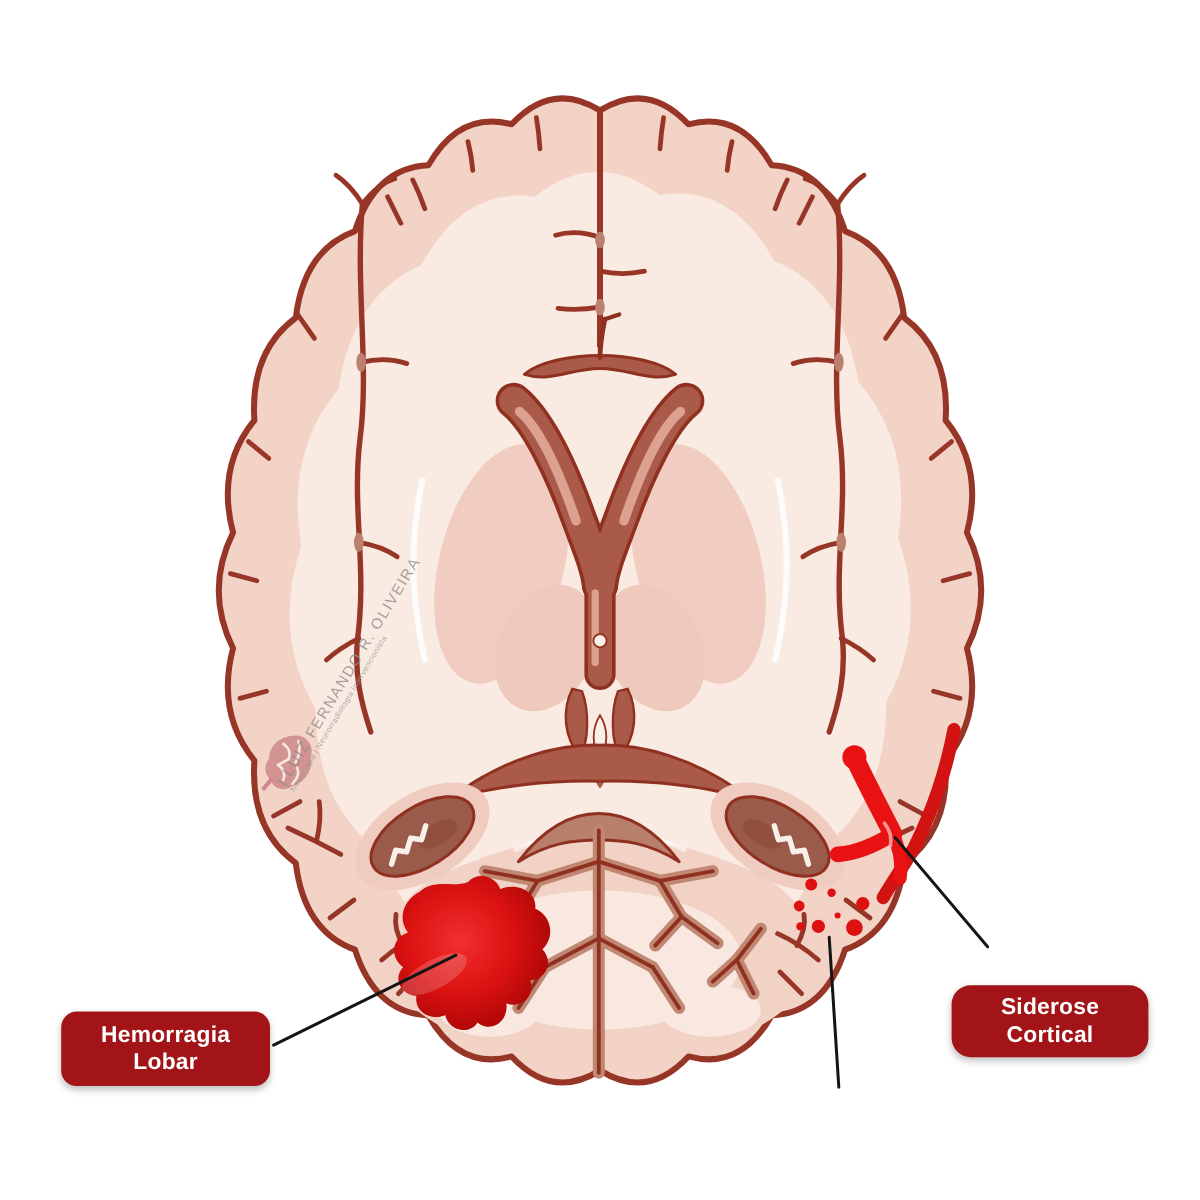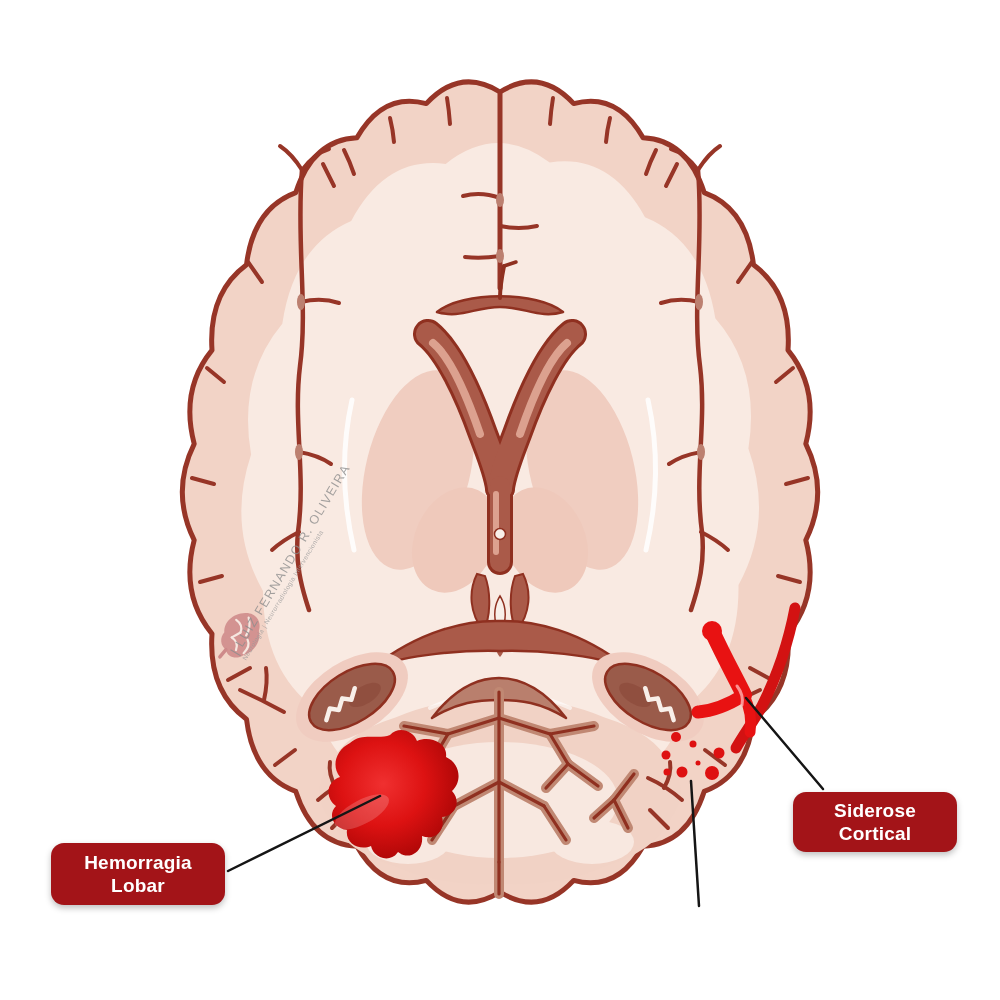--- a/index.html
+++ b/index.html
@@ -11,21 +11,21 @@
     position:absolute;
     background:var(--label-bg,#A31418);
     color:var(--label-fg,#FFFFFF);
     border-radius:13px;
     display:flex;flex-direction:column;align-items:center;justify-content:center;
     font-weight:bold;font-size:19px;line-height:1.22;text-align:center;
     box-shadow:0 3px 6px rgba(0,0,0,0.25);
     letter-spacing:.2px;
   }
   #label-hemorragia{left:51px;top:843px;width:174px;height:62px;}
-  #label-siderose{left:793px;top:792px;width:164px;height:60px;}
+  #label-siderose{left:793px;top:821px;width:164px;height:60px;border-radius:16px;}
   #label-micro{left:676px;top:908px;width:231px;height:40px;font-size:19px;}
   .watermark{
     position:absolute;left:228px;top:650px;
     transform:rotate(-59deg);transform-origin:0 0;
     color:#8d8d8d;opacity:.8;white-space:nowrap;
   }
   .watermark .artist{font-size:12.5px;letter-spacing:1.3px;font-weight:500;}
   .watermark .subtitle{font-size:6.5px;letter-spacing:.4px;color:#9a9a9a;margin-top:1px;}
 </style>
 </head>

